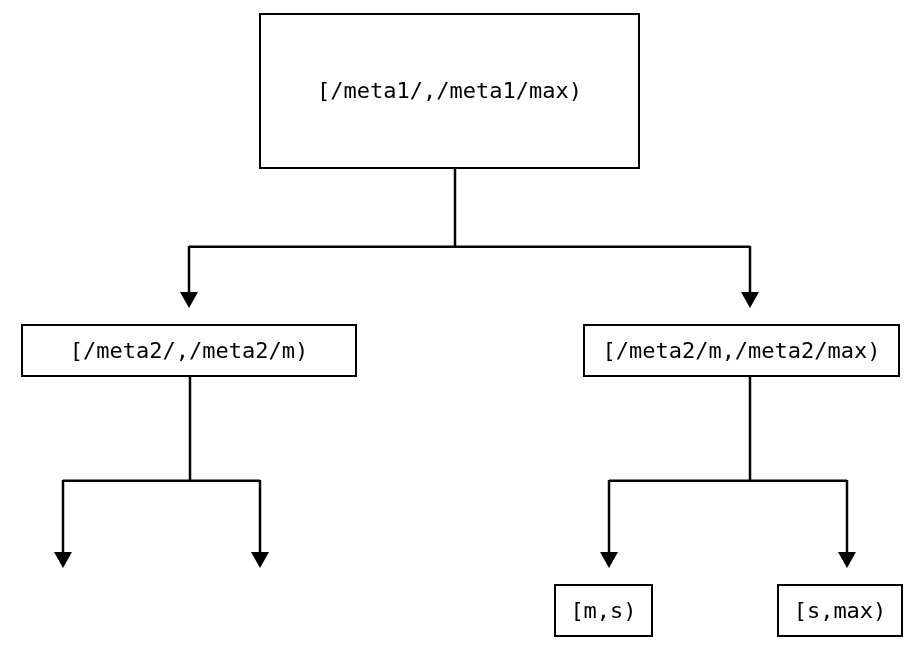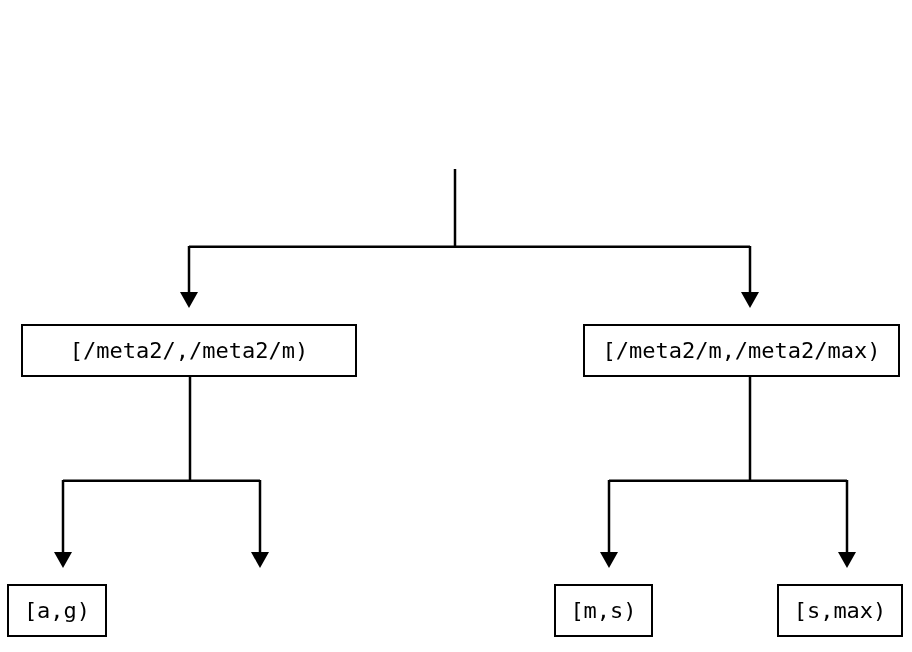--- a/index.html
+++ b/index.html
@@ -79,25 +79,25 @@
     <g>
       <line x1="750" y1="377" x2="750" y2="482"></line>
       <line x1="609" y1="480.75" x2="847" y2="480.75"></line>
       <line x1="609" y1="480" x2="609" y2="553"></line>
       <polygon points="600,552 618,552 609,568"></polygon>
       <line x1="847" y1="480" x2="847" y2="553"></line>
       <polygon points="838,552 856,552 847,568"></polygon>
     </g>
   </svg>
 
+  <div class="node node-root">[/meta1/,/meta1/max)</div>
 
   <div class="node node-left-mid">[/meta2/,/meta2/m)</div>
 
   <div class="node node-right-mid">[/meta2/m,/meta2/max)</div>
 
-  <div class="node node-leaf-ag">[a,g)</div>
 
 
   <div class="node node-leaf-ms">[m,s)</div>
 
   <div class="node node-leaf-smax">[s,max)</div>
 
 </div>
 
 </body></html>

